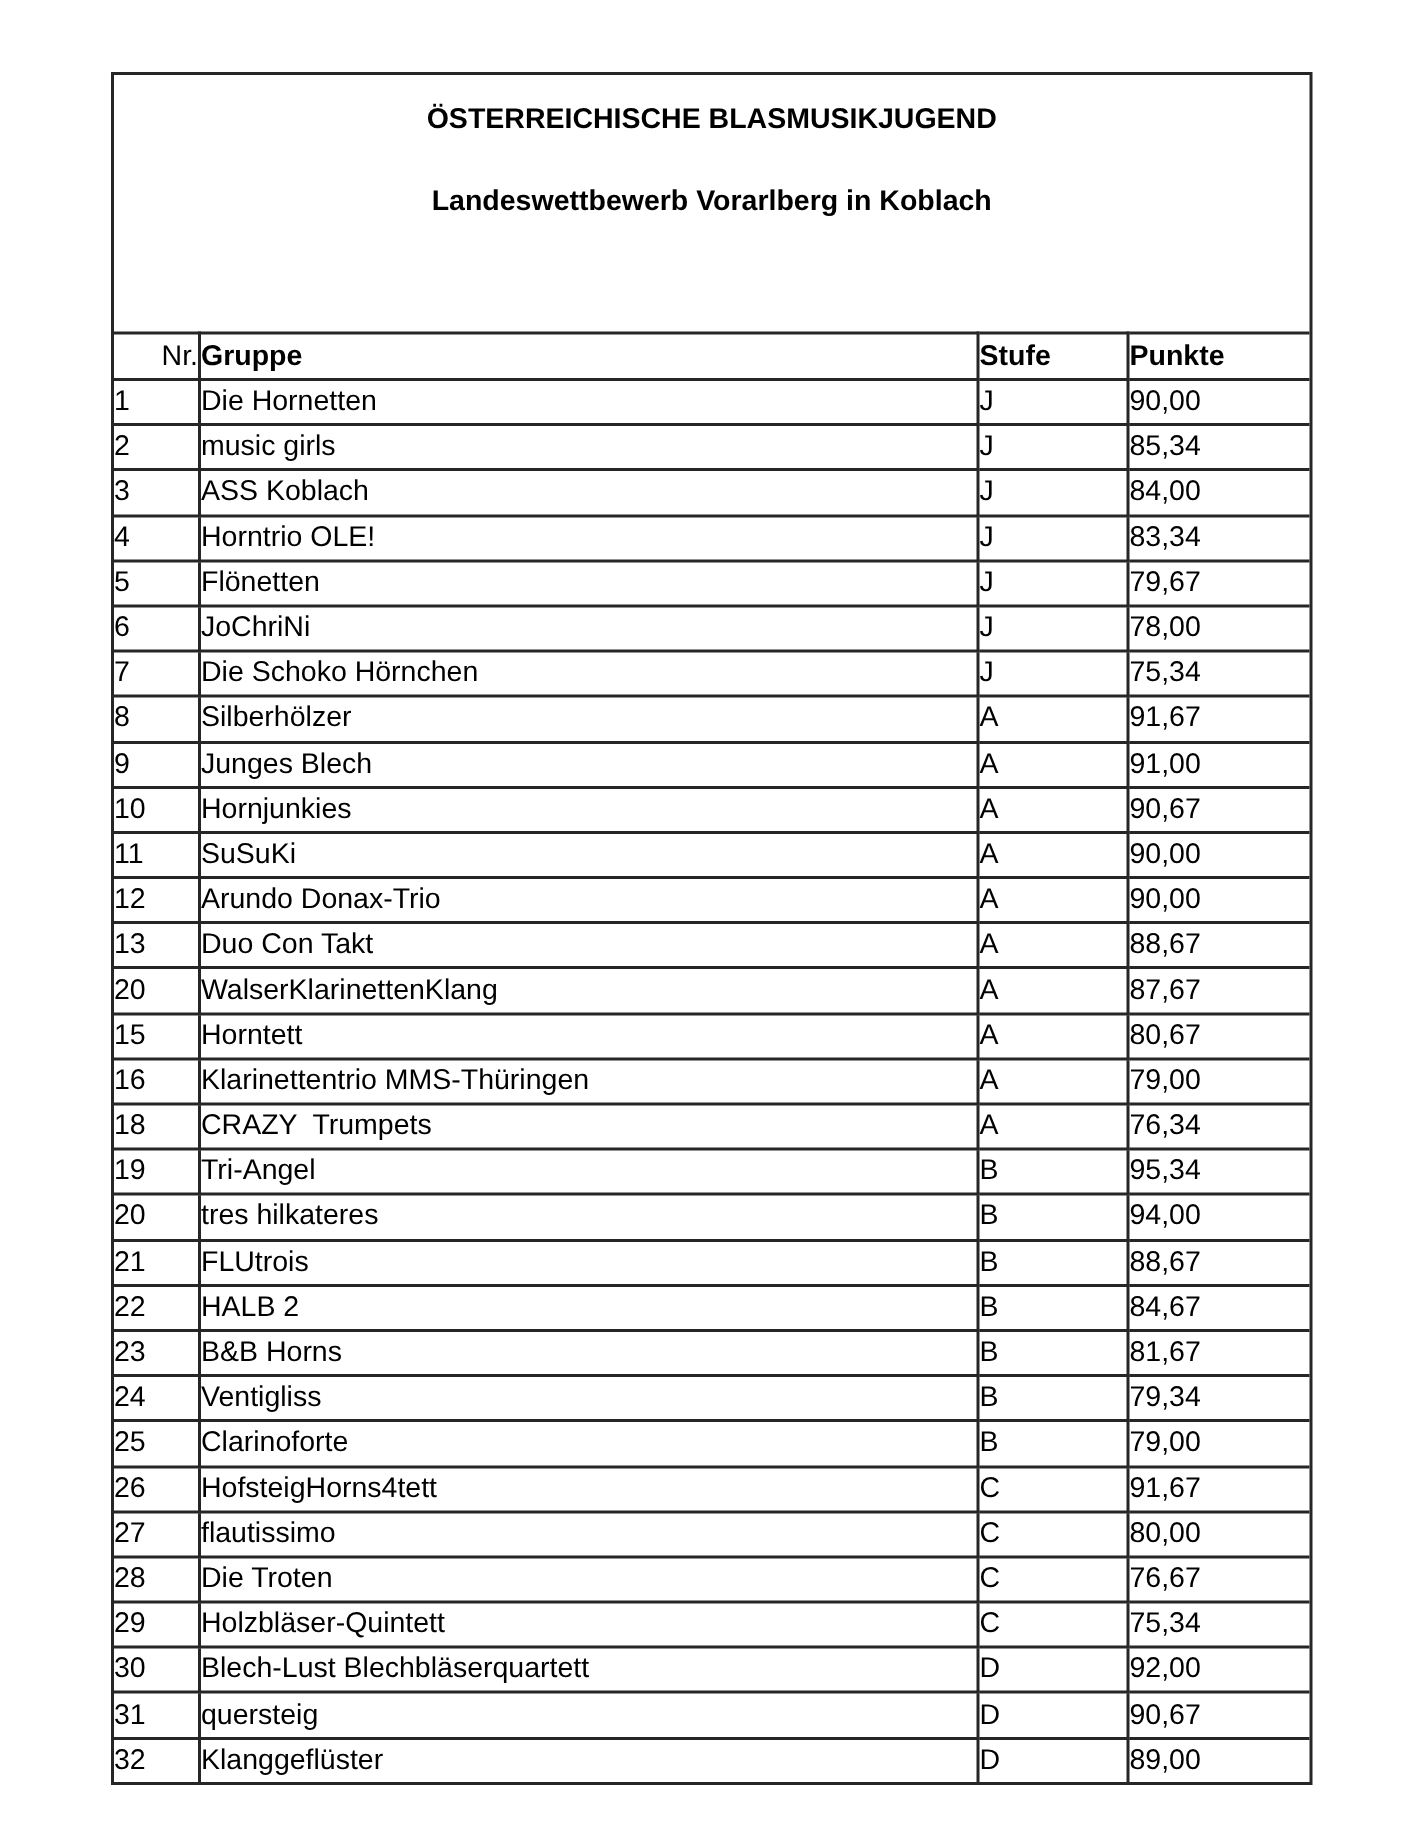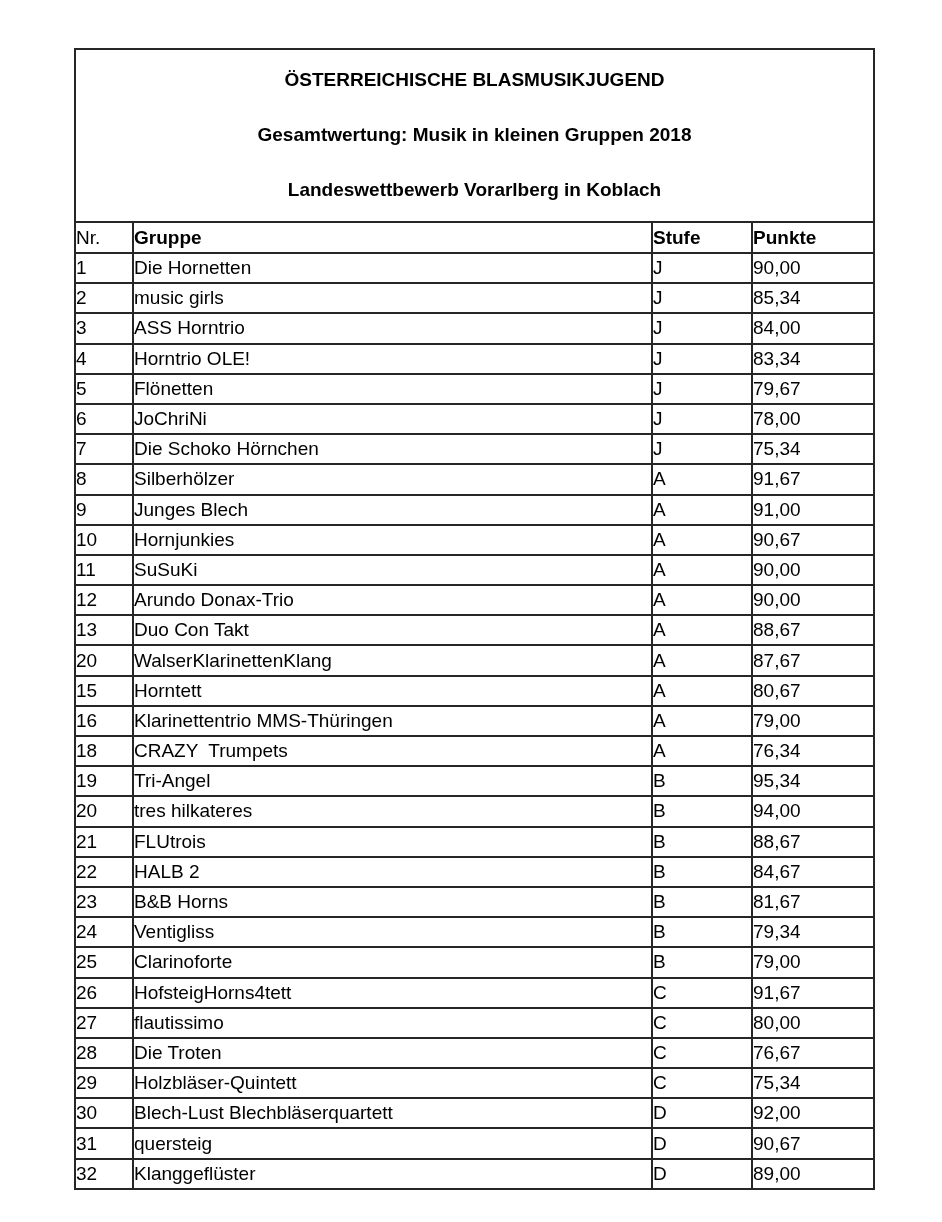--- a/index.html
+++ b/index.html
@@ -59,36 +59,35 @@
     white-space: pre;
     text-align: left;
     vertical-align: middle;
   }
   
   .results th:first-child, .results td:first-child { border-left: none; }
   .results th:last-child,  .results td:last-child  { border-right: none; }
   .results tbody tr:last-child td { border-bottom: none; }
 
   .results thead th { height: 31px; font-weight: bold; }
-  .results thead th.col-nr { font-weight: normal; }
+  .results thead th.col-nr { font-weight: normal; text-align: right; }
 
   .col-nr     { padding-left: 10px; }
   .col-gruppe { padding-left: 12px; }
   .col-stufe  { padding-left: 9px; }
   .col-punkte { padding-left: 11px; margin-left: 37px; }
 </style>
 </head>
 <body>
 
 <div class="page">
   <div class="doc-frame">
 
     <div class="titles">
       <div class="title-line">ÖSTERREICHISCHE BLASMUSIKJUGEND</div>
-      <div class="title-line">Gesamtwertung: Musik in kleinen Gruppen 2018</div>
       <div class="title-line">Landeswettbewerb Vorarlberg in Koblach</div>
     </div>
 
     <table class="results">
       <colgroup>
         <col style="width:57px">
         <col style="width:519px">
         <col style="width:100px">
         <col style="width:121px">
       </colgroup>
@@ -108,21 +107,21 @@
             <td class="col-punkte">90,00</td>
           </tr>
           <tr>
             <td class="col-nr">2</td>
             <td class="col-gruppe">music girls</td>
             <td class="col-stufe">J</td>
             <td class="col-punkte">85,34</td>
           </tr>
           <tr>
             <td class="col-nr">3</td>
-            <td class="col-gruppe">ASS Horntrio</td>
+            <td class="col-gruppe">ASS Koblach</td>
             <td class="col-stufe">J</td>
             <td class="col-punkte">84,00</td>
           </tr>
           <tr>
             <td class="col-nr">4</td>
             <td class="col-gruppe">Horntrio OLE!</td>
             <td class="col-stufe">J</td>
             <td class="col-punkte">83,34</td>
           </tr>
           <tr>

